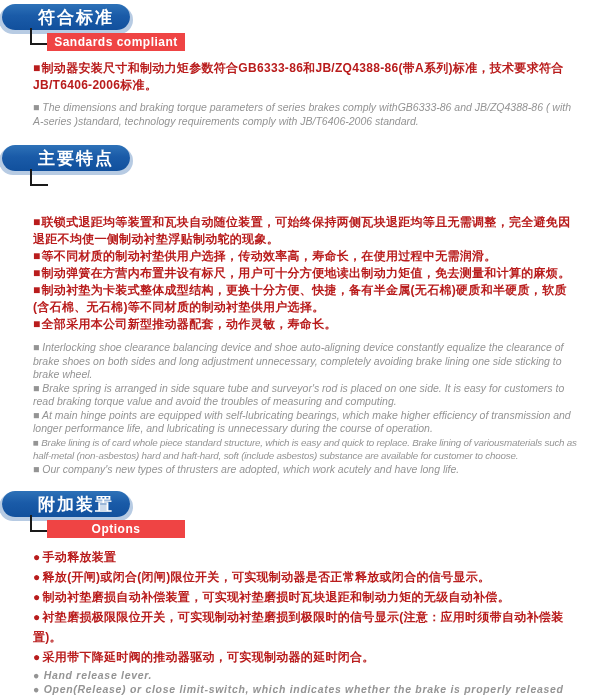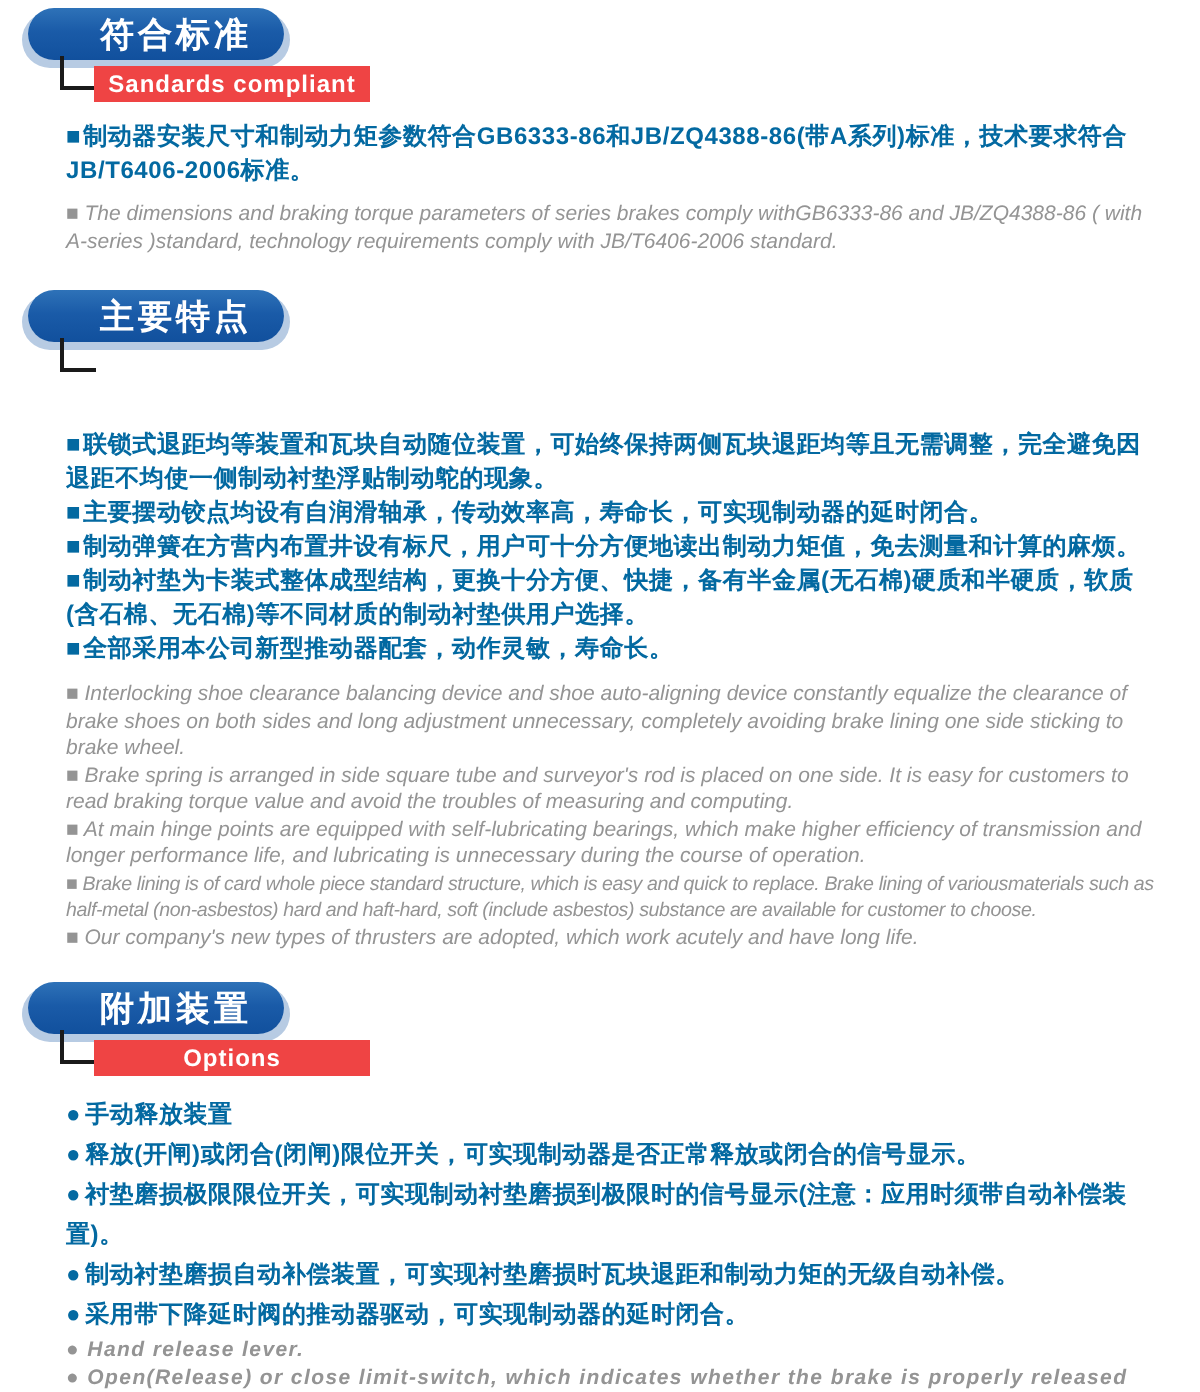--- a/index.html
+++ b/index.html
@@ -4,40 +4,40 @@
 <style>
   html,body{margin:0;padding:0;background:#ffffff;}
   .page{
     width:600px;height:696px;background:#ffffff;overflow:hidden;
     font-family:"Liberation Sans","DejaVu Sans",sans-serif;
     position:relative;box-sizing:border-box;
   }
   
   .sec-header{position:relative;height:47px;}
   .pill{
-    position:absolute;left:14px;top:0;width:108px;height:26px;
+    position:absolute;left:2px;top:0;width:108px;height:26px;
     border-radius:14px;
     background:linear-gradient(180deg,#2e72b8 0%,#1a5ba8 45%,#11509d 100%);
     box-shadow:2px 3px 0 1px #b7cbe3,-2px 3px 0 1px #b7cbe3;
     color:#ffffff;font-size:17px;font-weight:bold;letter-spacing:2px;
     display:flex;align-items:center;justify-content:center;padding-left:20px;
   }
   .connector{
     position:absolute;left:30px;top:24px;width:16px;height:15px;
     border-left:2px solid #1a1a1a;border-bottom:2px solid #1a1a1a;
   }
   .subbar{
     position:absolute;left:47px;top:29px;width:138px;height:18px;
     background:#ef4444;color:#ffffff;font-size:12px;font-weight:bold;
     letter-spacing:0.5px;display:flex;align-items:center;justify-content:center;
   }
   
   .sec-body{padding:0 22px 0 33px;}
   .cn-item{
-    margin:0;color:#0369a1;font-weight:700;font-size:12px;line-height:17px;
+    margin:0;color:#b91c1c;font-weight:700;font-size:12px;line-height:17px;
     letter-spacing:0.3px;
   }
   .cn-item::before{content:"■";margin-right:1px;}
   .sec3 .cn-item{line-height:20px;}
   .sec3 .cn-item::before{content:"●";margin-right:2px;}
   .en-block{margin-top:7px;}
   .en-item{
     margin:0;color:#949494;font-style:italic;font-size:10.5px;line-height:13.5px;
   }
   .en-item::before{content:"■ ";}
@@ -78,21 +78,21 @@
 
   <div class="section sec2">
     <div class="sec-header">
       <div class="pill">
         <span>主要特点</span>
       </div>
       <div class="connector"></div>
     </div>
     <div class="sec-body">
       <p class="cn-item">联锁式退距均等装置和瓦块自动随位装置，可始终保持两侧瓦块退距均等且无需调整，完全避免因退距不均使一侧制动衬垫浮贴制动鸵的现象。</p>
-      <p class="cn-item">主要摆动铰点均设有自润滑轴承，传动效率高，寿命长，可实现制动器的延时闭合。</p>
+      <p class="cn-item">等不同材质的制动衬垫供用户选择，传动效率高，寿命长，在使用过程中无需润滑。</p>
       <p class="cn-item">制动弹簧在方营内布置井设有标尺，用户可十分方便地读出制动力矩值，免去测量和计算的麻烦。</p>
       <p class="cn-item">制动衬垫为卡装式整体成型结构，更换十分方便、快捷，备有半金属(无石棉)硬质和半硬质，软质(含石棉、无石棉)等不同材质的制动衬垫供用户选择。</p>
       <p class="cn-item">全部采用本公司新型推动器配套，动作灵敏，寿命长。</p>
       <div class="en-block">
         <p class="en-item">Interlocking shoe clearance balancing device and shoe auto-aligning device constantly equalize the clearance of brake shoes on both sides and long adjustment unnecessary, completely avoiding brake lining one side sticking to brake wheel.</p>
         <p class="en-item">Brake spring is arranged in side square tube and surveyor's rod is placed on one side. It is easy for customers to read braking torque value and avoid the troubles of measuring and computing.</p>
         <p class="en-item">At main hinge points are equipped with self-lubricating bearings, which make higher efficiency of transmission and longer performance life, and lubricating is unnecessary during the course of operation.</p>
         <p class="en-item condensed">Brake lining is of card whole piece standard structure, which is easy and quick to replace.  Brake lining of variousmaterials such as half-metal (non-asbestos) hard and haft-hard, soft (include asbestos) substance are available for customer to choose.</p>
         <p class="en-item">Our company's new types of thrusters are adopted, which work acutely and have long life.</p>
       </div>
@@ -105,22 +105,22 @@
         <span>附加装置</span>
       </div>
       <div class="connector"></div>
       <div class="subbar">
         <span>Options</span>
       </div>
     </div>
     <div class="sec-body">
       <p class="cn-item">手动释放装置</p>
       <p class="cn-item">释放(开闸)或闭合(闭闸)限位开关，可实现制动器是否正常释放或闭合的信号显示。</p>
+      <p class="cn-item">制动衬垫磨损自动补偿装置，可实现衬垫磨损时瓦块退距和制动力矩的无级自动补偿。</p>
       <p class="cn-item">衬垫磨损极限限位开关，可实现制动衬垫磨损到极限时的信号显示(注意：应用时须带自动补偿装置)。</p>
-      <p class="cn-item">制动衬垫磨损自动补偿装置，可实现衬垫磨损时瓦块退距和制动力矩的无级自动补偿。</p>
       <p class="cn-item">采用带下降延时阀的推动器驱动，可实现制动器的延时闭合。</p>
       <div class="en-block">
         <p class="en-item spaced">Hand release lever.</p>
         <p class="en-item spaced">Open(Release) or close limit-switch, which indicates whether the brake is properly released or closed.</p>
 
       </div>
     </div>
   </div>
 
 </div>

